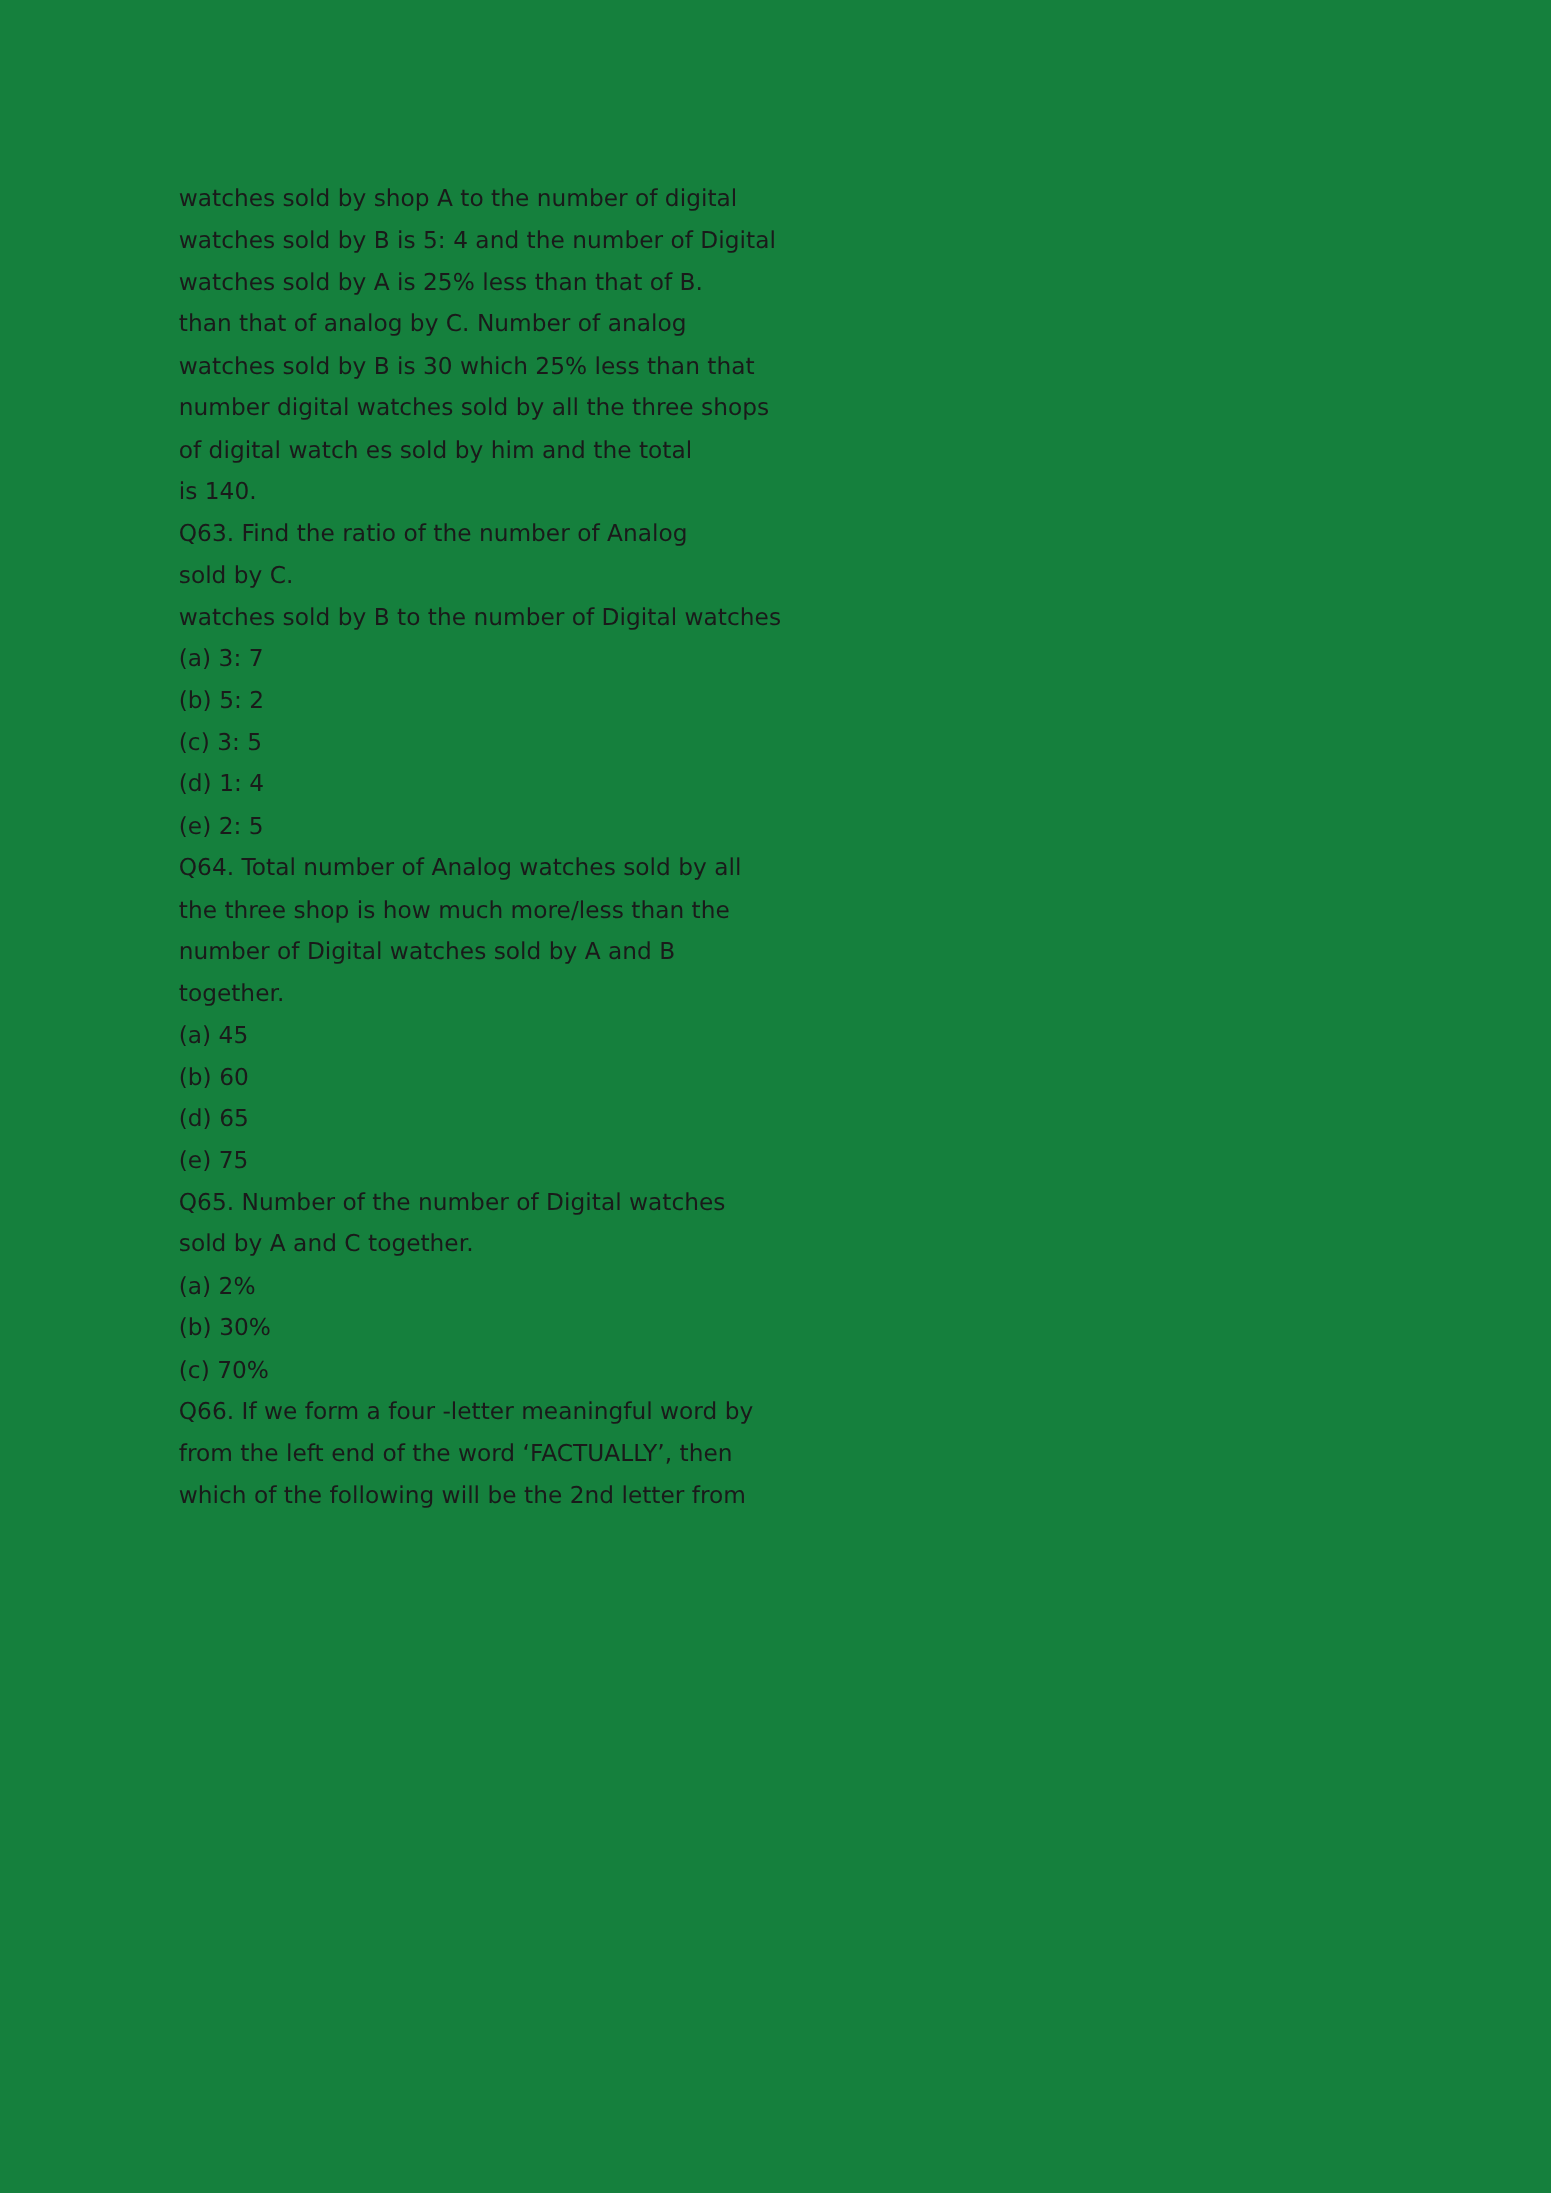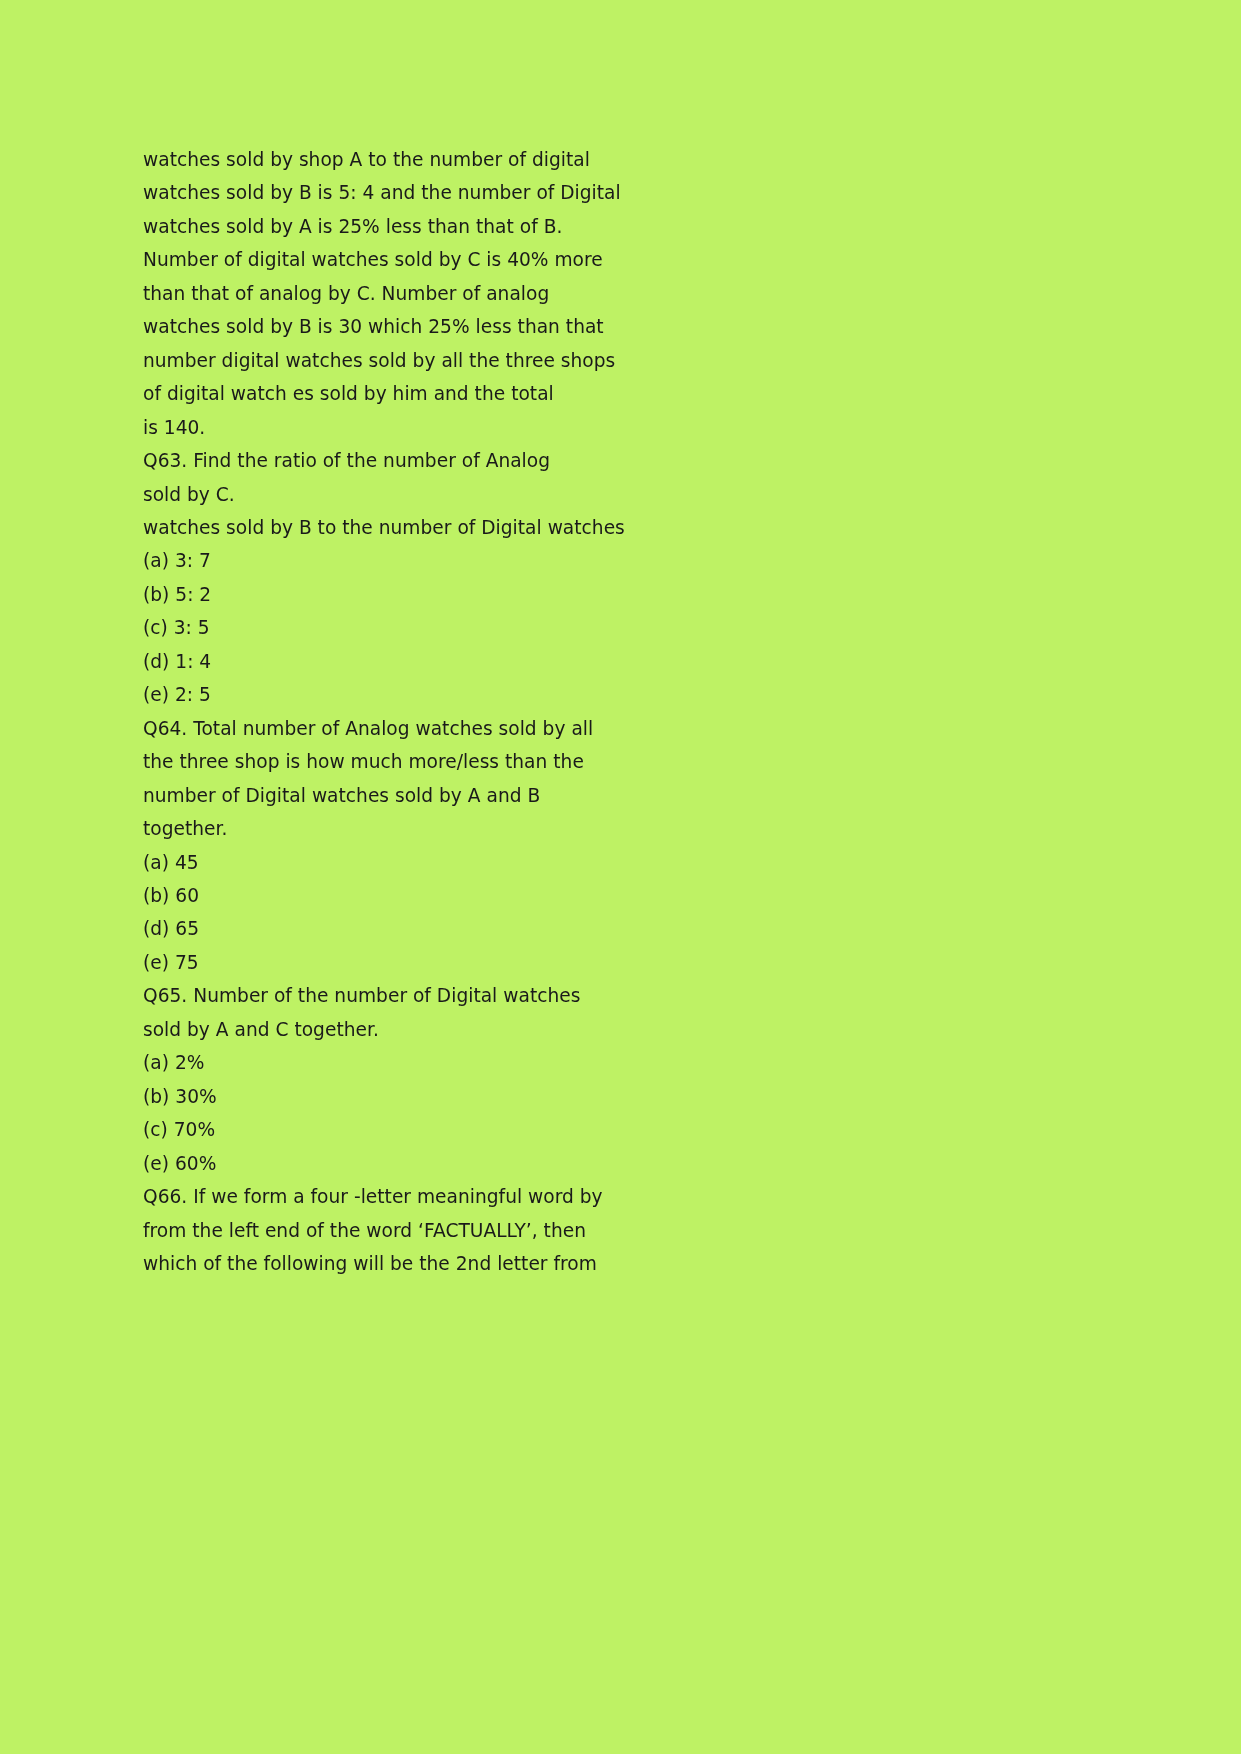--- a/index.html
+++ b/index.html
@@ -9,21 +9,21 @@
     background: #ffffff;
   }
   body {
     font-family: "DejaVu Sans", sans-serif;
     color: #000000;
   }
   .page {
     position: relative;
     width: 1241px;
     height: 1754px;
-    background: #bef264;
+    background: #15803d;
     overflow: hidden;
     box-sizing: border-box;
   }
   .text-column {
     position: absolute;
     left: 143px;
     top: 143px;
     width: 500px;
   }
   .line {
@@ -44,21 +44,20 @@
 </style>
 </head>
 <body>
 
 <div class="page">
   <div class="text-column">
 
     <div class="line">watches sold by shop A to the number of digital</div>
     <div class="line">watches sold by B is 5: 4 and the number of Digital</div>
     <div class="line">watches sold by A is 25% less than that of B.</div>
-    <div class="line">Number of digital watches sold by C is 40% more</div>
     <div class="line">than that of analog by C. Number of analog</div>
     <div class="line">watches sold by B is 30 which 25% less than that</div>
     <div class="line">number digital watches sold by all the three shops</div>
     <div class="line">of digital watch es sold by him and the total</div>
     <div class="line">is 140.</div>
 
     <div class="line qhead">Q63. Find the ratio of the number of Analog</div>
     <div class="line qhead">sold by C.</div>
     <div class="line qhead">watches sold by B to the number of Digital watches</div>
     <div class="line option">(a) 3: 7</div>
@@ -74,20 +73,19 @@
     <div class="line option">(a) 45</div>
     <div class="line option">(b) 60</div>
     <div class="line option">(d) 65</div>
     <div class="line option">(e) 75</div>
 
     <div class="line qhead">Q65. Number of the number of Digital watches</div>
     <div class="line qhead">sold by A and C together.</div>
     <div class="line option">(a) 2%</div>
     <div class="line option">(b) 30%</div>
     <div class="line option">(c) 70%</div>
-    <div class="line option">(e) 60%</div>
 
     <div class="line qhead">Q66. If we form a four -letter meaningful word by</div>
     <div class="line qhead">from the left end of the word ‘FACTUALLY’, then</div>
     <div class="line qhead">which of the following will be the 2nd letter from</div>
 
   </div>
 </div>
 
 </body></html>

